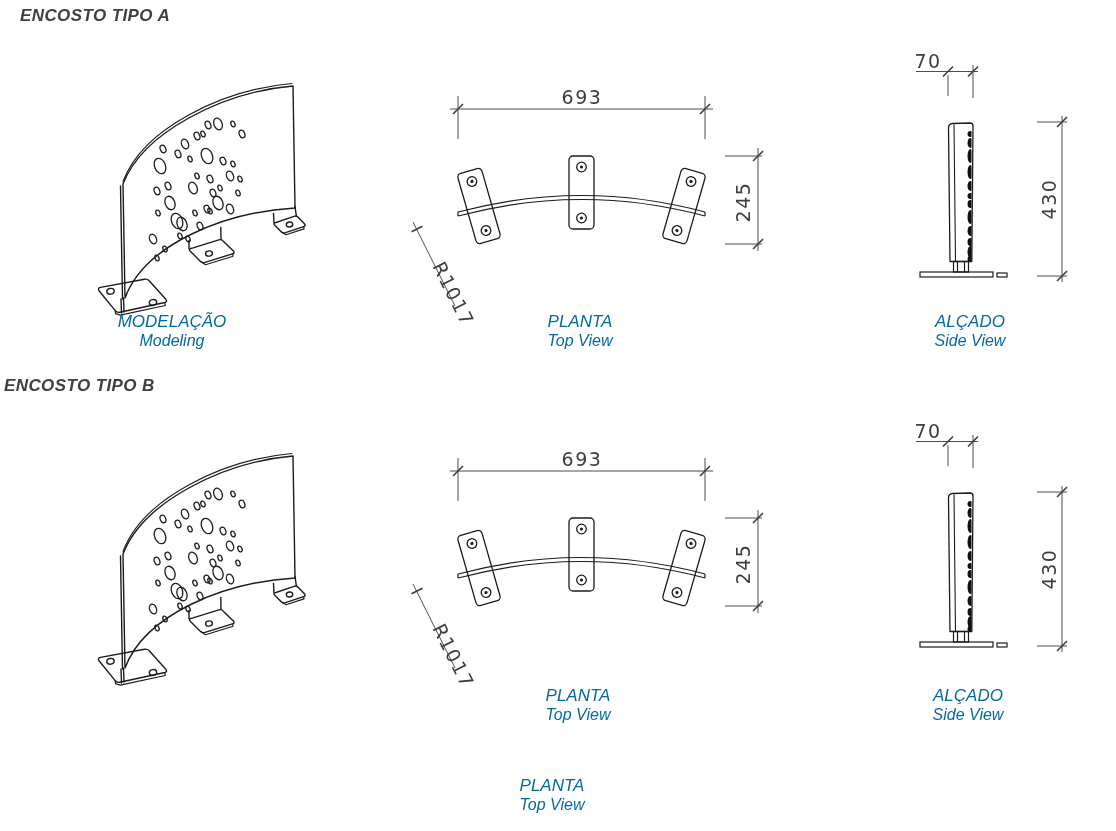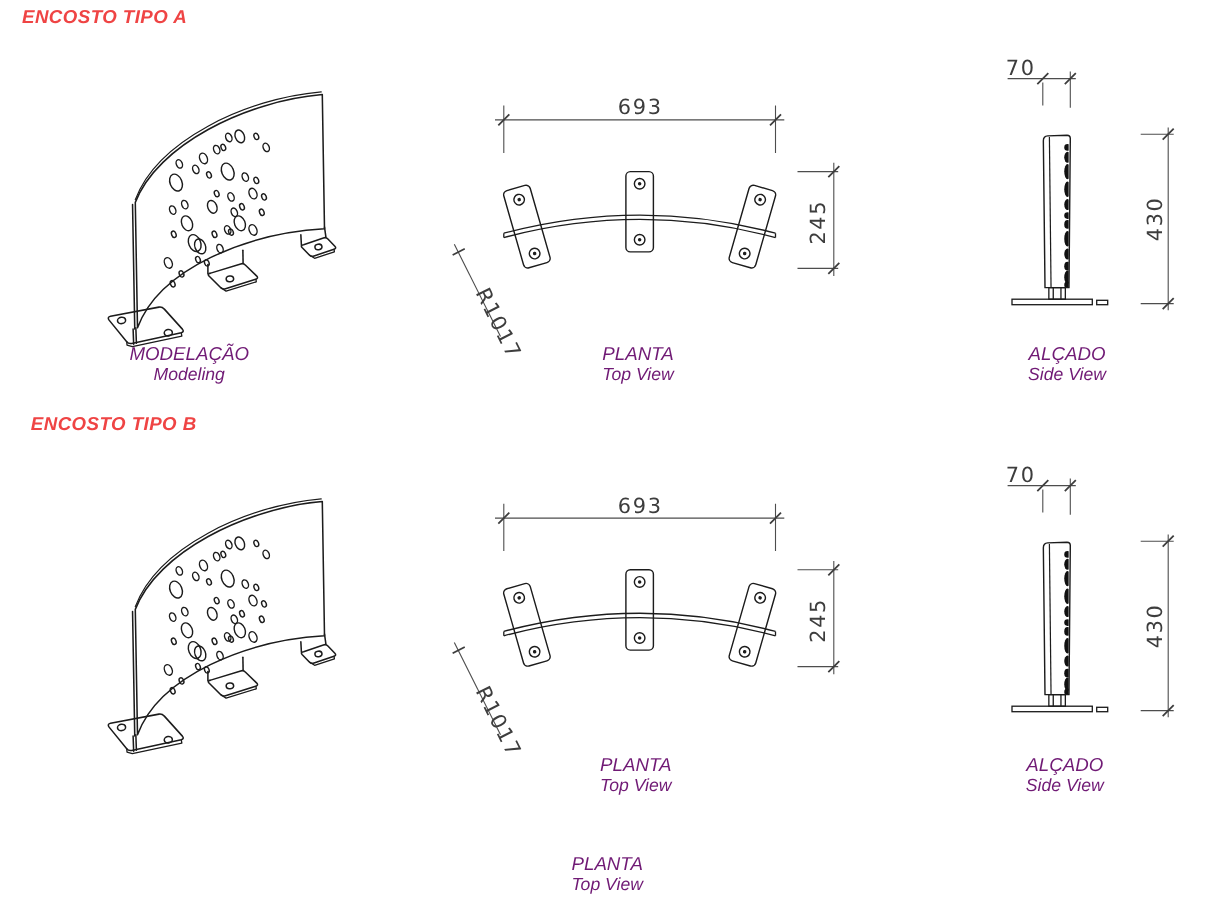--- a/index.html
+++ b/index.html
@@ -1,32 +1,32 @@
 <!DOCTYPE html>
 <html><head>
 <meta charset="utf-8">
 <style>
   html,body{margin:0;padding:0;background:#ffffff;}
   #sheet{position:relative;width:1116px;height:831px;background:#ffffff;overflow:hidden;
          font-family:"Liberation Sans",sans-serif;}
   .drawing{position:absolute;margin-top:36px;}
   .heading{position:absolute;font-style:italic;font-weight:bold;font-size:17px;
-           letter-spacing:.4px;color:#ef4444;white-space:nowrap;}
-  .label{position:absolute;width:180px;text-align:center;color:#701a75;font-style:italic;line-height:19px;}
+           letter-spacing:.4px;color:#404040;white-space:nowrap;}
+  .label{position:absolute;width:180px;text-align:center;color:#0369a1;font-style:italic;line-height:19px;}
   .label .l1{font-size:17px;}
   .label .l2{font-size:16px;}
   svg text{font-family:"DejaVu Sans",sans-serif;}
 </style>
 </head>
 <body>
 
 <div id="sheet">
 
   <div class="heading" style="left:20px;top:6px;">ENCOSTO TIPO A</div>
-  <div class="heading" style="left:28px;top:376px;">ENCOSTO TIPO B</div>
+  <div class="heading" style="left:4px;top:376px;">ENCOSTO TIPO B</div>
 
   <div class="drawing" id="model-a" style="left:90px;top:40px;"><svg width="222" height="246" viewBox="0 0 222 246">
       <g fill="none" stroke="#1c1c1c" stroke-width="1.4" stroke-linejoin="round" stroke-linecap="round">
         <g>
           <path d="M33,105.5 C53,52 133,13.5 202,7.5" stroke-width="1.1"></path>
           <path d="M33,108 C53,56 133,16 203,10 L205,132 C135,136 55,168 35,222 Z"></path>
           <line x1="30.5" y1="110" x2="32.5" y2="223"></line>
           <line x1="33.5" y1="222" x2="34" y2="236"></line>
           <line x1="31" y1="223" x2="31.5" y2="237"></line>
         </g>

